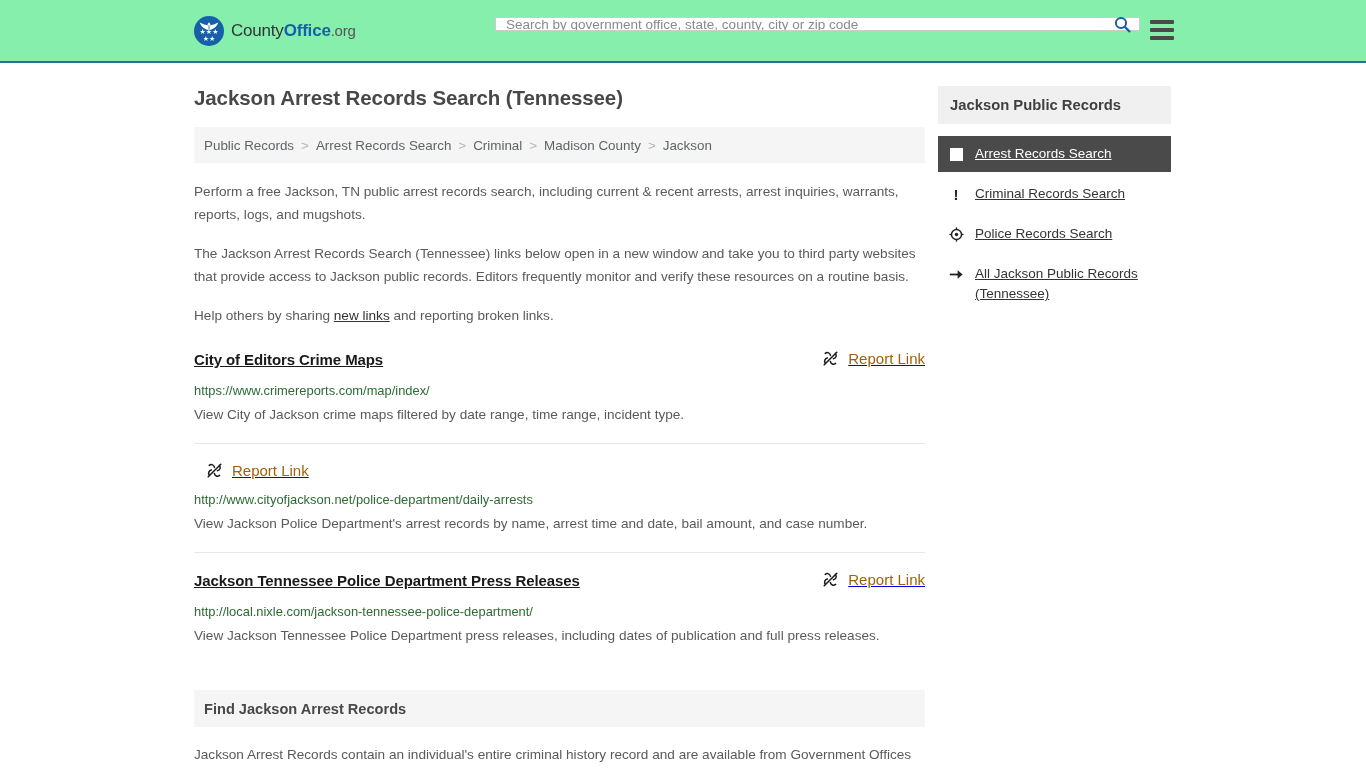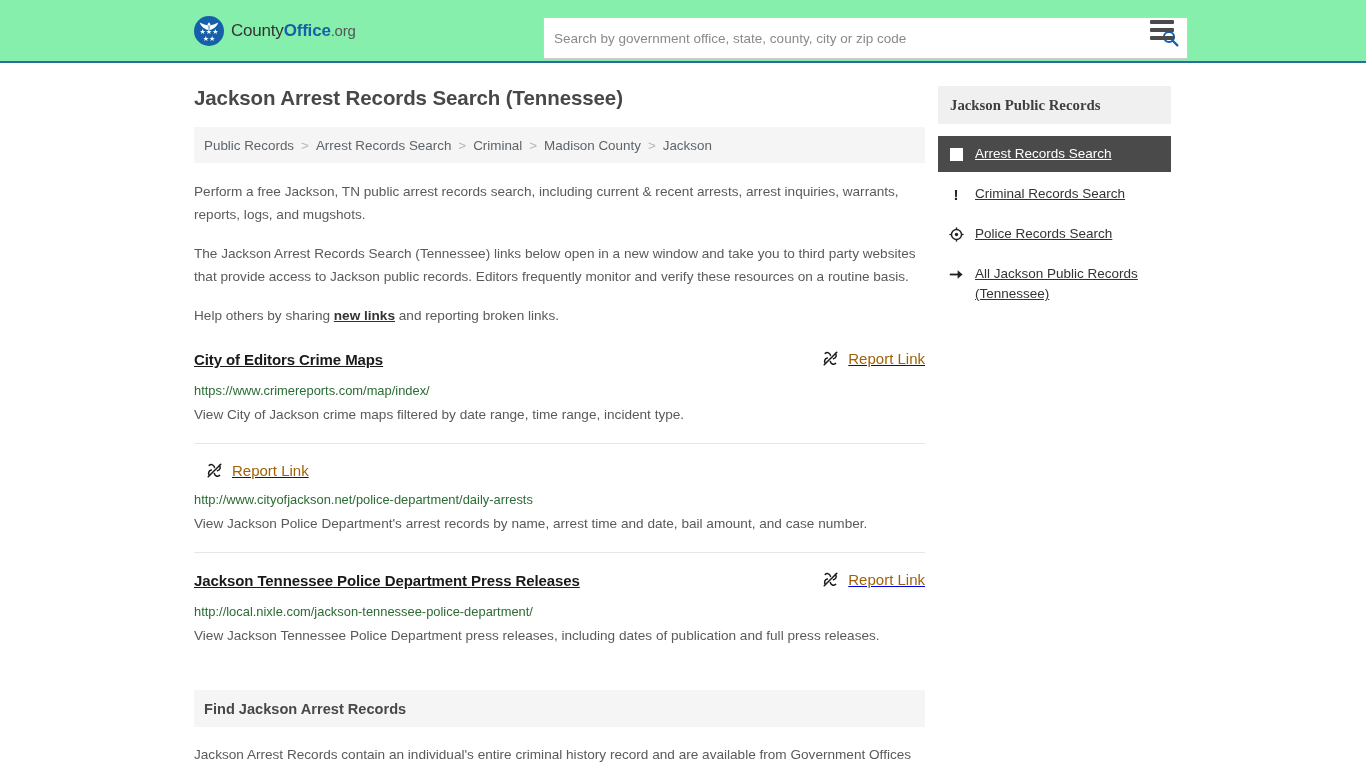--- a/index.html
+++ b/index.html
@@ -63,26 +63,25 @@
   }
   .brand-text .b-county { color: #333333; }
   .brand-text .b-office { color: #1560a8; font-weight: bold; }
   .brand-text .b-org { color: #555555; font-size: 15px; }
 
   .search-wrap {
     position: absolute;
     left: 495px;
     top: 17px;
     width: 645px;
-    height: 42px;
+    height: 14px;
     background: #ffffff;
     border: 1px solid #cccccc;
     display: flex;
     align-items: center;
-    margin-left: 48px;
   }
   .search-input {
     flex: 1 1 auto;
     border: none;
     outline: none;
     height: 100%;
     padding: 0 10px;
     font-family: "Liberation Sans", sans-serif;
     font-size: 13.5px;
     color: #444444;
@@ -164,21 +163,21 @@
   .intro p {
     margin: 0 0 16px 0;
     font-size: 13.6px;
     line-height: 23px;
     color: #5a5a5a;
   }
   .intro p:last-child { margin-bottom: 0; }
   .intro a {
     color: #333333;
     text-decoration: underline;
-    font-weight: bold;
+    font-weight: normal;
   }
 
   .results { margin-top: 22px; }
   .result {
     padding: 0 0 17px 0;
     border-bottom: 1px solid #e6e6e6;
     margin-bottom: 17px;
   }
   .result:last-child { border-bottom: none; }
   .result-head {
@@ -248,21 +247,20 @@
     color: #5a5a5a;
   }
 
   
   .side-head {
     background: #f0f0f0;
     height: 38px;
     display: flex;
     align-items: center;
     padding: 0 12px;
-    font-family: Liberation Serif, serif;
   }
   .side-head h2 {
     margin: 0;
     font-size: 14.8px;
     font-weight: bold;
     color: #3f3f3f;
   }
   .side-list { margin-top: 12px; }
   .side-item {
     display: flex;

